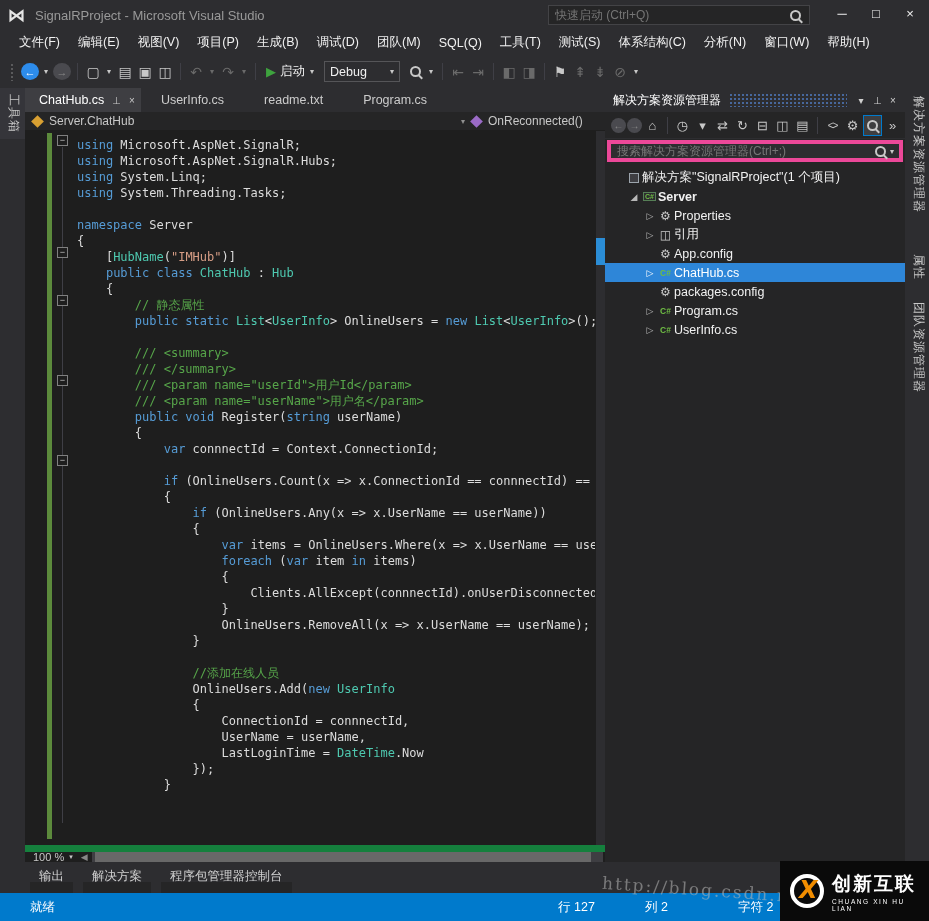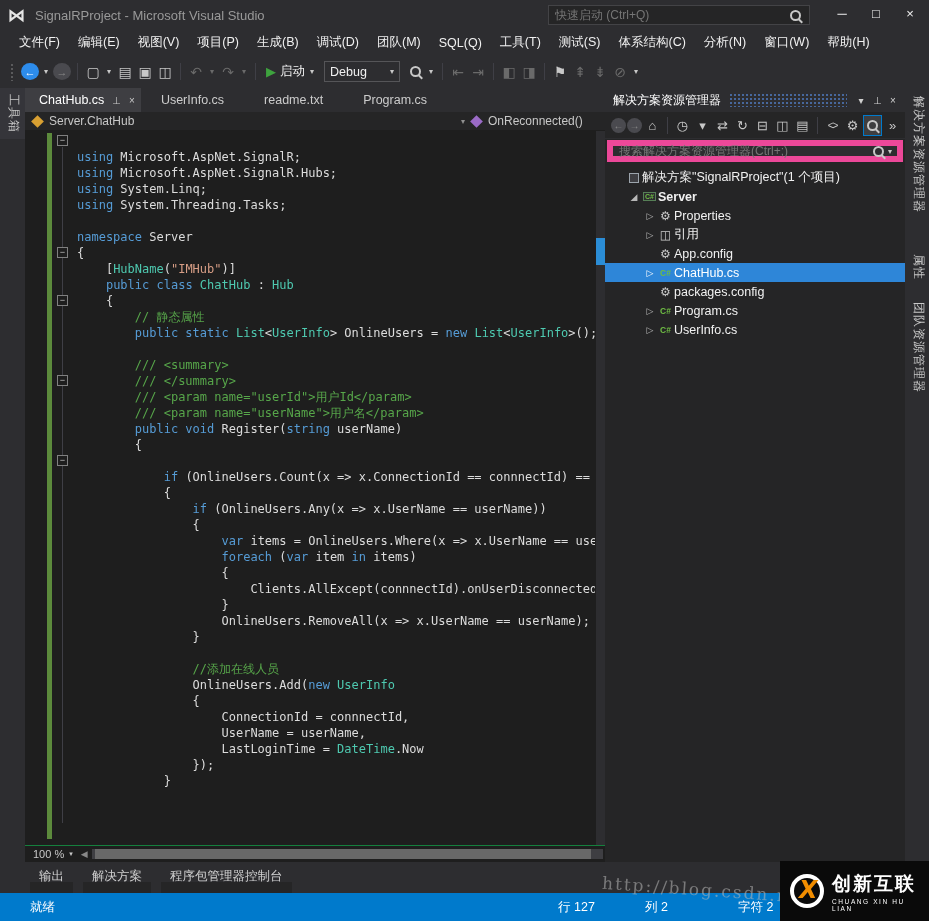--- a/index.html
+++ b/index.html
@@ -58,46 +58,46 @@
   .class-icon { width:9px; height:9px; background:#D8A032; transform:rotate(45deg); margin:0 7px 0 8px; }
   .method-icon { width:9px; height:9px; background:#9B6BC7; transform:rotate(45deg); margin:0 7px; }
   #breadcrumb .dd-g { font-size:8px; color:#909090; margin-left:6px; }
   #crumb-left { width:440px; }
   #crumb-left span.lbl { flex:1; }
   
   #code-area { flex:1; position:relative; overflow:hidden; background:#1E1E1E; }
   #change-bar { position:absolute; left:22px; top:2px; width:5px; height:706px; background:#5C8A3C; }
   #fold-line { position:absolute; left:37px; top:16px; height:676px; border-left:1px solid #3F3F46; }
   .fold-box { position:absolute; left:32px; width:11px; height:11px; border:1px solid #808080; background:#1E1E1E; color:#C8C8C8; font-size:9px; line-height:8px; text-align:center; }
-  #code-lines { position:absolute; left:52px; top:18px; right:10px; font-family:"DejaVu Sans Mono",monospace; font-size:12px; line-height:16px; }
+  #code-lines { position:absolute; left:52px; top:6px; right:10px; font-family:"DejaVu Sans Mono",monospace; font-size:12px; line-height:16px; }
   .cl { height:16px; white-space:pre; overflow:hidden; }
   .tk-k { color:#569CD6; } .tk-t { color:#4EC9B0; } .tk-c { color:#57A64A; } .tk-s { color:#D69D85; } .tk-p { color:#DCDCDC; }
   #vscroll { position:absolute; right:0; top:0; bottom:0; width:9px; background:#2D2D30; }
   #vmarker { position:absolute; left:0; right:0; top:107px; height:27px; background:#2B8DD6; }
   
-  #hscroll-row { height:17px; background:#1E1E1E; display:flex; align-items:center; border-top:1px solid #15803d; }
+  #hscroll-row { height:17px; background:#1E1E1E; display:flex; align-items:center; border-top:7px solid #15803d; }
   #zoom-combo { display:flex; align-items:center; color:#C8C8C8; font-size:11px; padding:0 4px 0 8px; gap:5px; }
   #zoom-combo .dd-g { font-size:7px; }
   .h-arrow { color:#888888; font-size:9px; padding:0 4px; }
   #htrack { flex:1; height:10px; background:#3E3E42; margin-right:2px; position:relative; }
   #hthumb { position:absolute; left:3px; top:0; height:10px; width:97%; background:#686868; }
 
   
   #se-panel { width:300px; background:#252526; display:flex; flex-direction:column; }
   #se-header { height:24px; background:#2D2D30; display:flex; align-items:center; padding:0 4px 0 8px; }
   #se-title { color:#FFFFFF; font-size:12px; white-space:nowrap; padding-right:8px; background:#2D2D30; }
   #se-grip { flex:1; height:14px; background-image:radial-gradient(#47679C 1px, transparent 1px); background-size:4px 4px; margin-right:6px; }
   .hbtn { width:16px; height:16px; display:flex; align-items:center; justify-content:center; color:#D0D0D0; font-size:10px; }
   #se-toolbar { height:27px; display:flex; align-items:center; padding-left:6px; gap:1px; background:#252526; border-bottom:1px solid #2D2D30; }
   .sbtn { min-width:19px; height:21px; display:flex; align-items:center; justify-content:center; color:#C8C8C8; font-size:13px; }
   .sbtn .mag { border-color:#C8C8C8; }
   .sbtn.small { font-size:10px; letter-spacing:-1px; }
   .sbtn.sel { border:1px solid #007ACC; background:#3E3E40; }
   .sbtn.circg { width:15px; height:15px; border-radius:50%; background:#4A4A4F; color:#8A8A8A; font-size:10px; min-width:15px; }
-  #se-search { height:22px; margin:1px 2px 2px 2px; background:#2D2D30; border:6px solid #ec4899; display:flex; align-items:center; }
+  #se-search { height:22px; margin:1px 2px 2px 2px; background:#2D2D30; border:4px solid #ec4899; display:flex; align-items:center; }
   #se-search input { flex:1; background:transparent; border:none; outline:none; color:#7F7F7F; font-size:12px; padding:0 6px; font-family:"Liberation Sans",sans-serif; }
   #se-search .dd-g { font-size:8px; color:#C8C8C8; margin:0 5px 0 4px; }
   #se-tree { flex:1; padding-top:4px; color:#F1F1F1; }
   .trow { height:19px; display:flex; align-items:center; white-space:nowrap; }
   .trow.selected { background:#2E86D8; color:#FFFFFF; }
   .chev { width:14px; text-align:center; font-size:9px; color:#B8B8B8; display:inline-block; flex:none; }
   .trow.selected .chev { color:#FFFFFF; }
   .tico { width:17px; display:inline-flex; justify-content:center; align-items:center; flex:none; font-size:12px; color:#C8C8C8; }
   .ti-cs { color:#6FBE44; border:1px solid #567F56; font-size:7px; font-weight:bold; padding:0 1px; background:#2D2D30; }
   .ti-csf { color:#6FBE44; font-size:8.5px; font-weight:bold; }
@@ -261,20 +261,21 @@
           <div class="cl"><span class="tk-p">    {</span></div>
           <div class="cl"><span class="tk-p">        </span><span class="tk-c">// 静态属性</span></div>
           <div class="cl"><span class="tk-p">        </span><span class="tk-k">public static</span><span class="tk-p"> </span><span class="tk-t">List</span><span class="tk-p">&lt;</span><span class="tk-t">UserInfo</span><span class="tk-p">&gt; OnlineUsers = </span><span class="tk-k">new</span><span class="tk-p"> </span><span class="tk-t">List</span><span class="tk-p">&lt;</span><span class="tk-t">UserInfo</span><span class="tk-p">&gt;(); </span></div>
           <div class="cl"></div>
           <div class="cl"><span class="tk-p">        </span><span class="tk-c">/// &lt;summary&gt;</span></div>
           <div class="cl"><span class="tk-p">        </span><span class="tk-c">/// &lt;/summary&gt;</span></div>
           <div class="cl"><span class="tk-p">        </span><span class="tk-c">/// &lt;param name="userId"&gt;用户Id&lt;/param&gt;</span></div>
           <div class="cl"><span class="tk-p">        </span><span class="tk-c">/// &lt;param name="userName"&gt;用户名&lt;/param&gt;</span></div>
           <div class="cl"><span class="tk-p">        </span><span class="tk-k">public void</span><span class="tk-p"> Register(</span><span class="tk-k">string</span><span class="tk-p"> userName)</span></div>
           <div class="cl"><span class="tk-p">        {</span></div>
+          <div class="cl"><span class="tk-p">            </span><span class="tk-k">var</span><span class="tk-p"> connnectId = Context.ConnectionId;</span></div>
           <div class="cl"></div>
           <div class="cl"><span class="tk-p">            </span><span class="tk-k">if</span><span class="tk-p"> (OnlineUsers.Count(x =&gt; x.ConnectionId == connnectId) == 0)</span></div>
           <div class="cl"><span class="tk-p">            {</span></div>
           <div class="cl"><span class="tk-p">                </span><span class="tk-k">if</span><span class="tk-p"> (OnlineUsers.Any(x =&gt; x.UserName == userName))</span></div>
           <div class="cl"><span class="tk-p">                {</span></div>
           <div class="cl"><span class="tk-p">                    </span><span class="tk-k">var</span><span class="tk-p"> items = OnlineUsers.Where(x =&gt; x.UserName == userNam</span></div>
           <div class="cl"><span class="tk-p">                    </span><span class="tk-k">foreach</span><span class="tk-p"> (</span><span class="tk-k">var</span><span class="tk-p"> item </span><span class="tk-k">in</span><span class="tk-p"> items)</span></div>
           <div class="cl"><span class="tk-p">                    {</span></div>
           <div class="cl"><span class="tk-p">                        Clients.AllExcept(connnectId).onUserDisconnected(ite</span></div>
           <div class="cl"><span class="tk-p">                    }</span></div>

